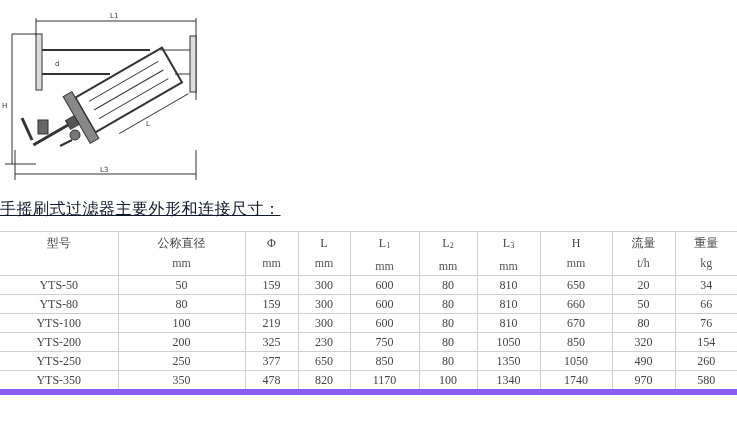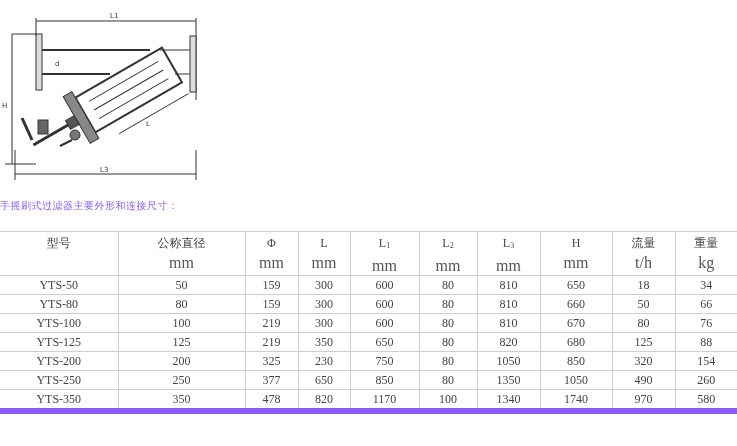--- a/index.html
+++ b/index.html
@@ -1,27 +1,27 @@
 <!DOCTYPE html>
 <html><head>
   <meta charset="utf-8">
   <style>
     html, body { margin: 0; padding: 0; background: #ffffff; }
     body { width: 737px; height: 446px; position: relative; overflow: hidden;
            font-family: "DejaVu Sans", sans-serif; color: #333; }
     .drawing { position: absolute; left: 0; top: 0; width: 240px; height: 190px; }
-    .caption { position: absolute; left: 0; top: 199px; font-size: 10px; color: #8b5cf6;
-               letter-spacing: 0.5px; white-space: nowrap; }
+    .caption { position: absolute; left: 0; top: 199px; font-size: 16px; color: #0f172a;
+               letter-spacing: 0.5px; white-space: nowrap; text-decoration: underline; }
     table.spec { position: absolute; left: 0; top: 231px; width: 737px;
                  border-collapse: collapse; table-layout: fixed; }
     table.spec td { border: 1px solid #cfcfcf; text-align: center; font-size: 12px;
                     color: #444; padding: 0; height: 18px; line-height: 18px;
                     font-family: "Liberation Serif", "DejaVu Serif", serif; }
     table.spec tr.head td { height: 41px; vertical-align: top; line-height: 18px; padding-top: 2px; }
-    table.spec tr.head td .unit { display: block; font-size: 16px; color: #555; margin-top: 2px; }
+    table.spec tr.head td .unit { display: block; font-size: 12px; color: #555; margin-top: 2px; }
     table.spec tr.head td .name { display: block; font-size: 12px; color: #444; }
     table.spec tr.head td .name sub { font-size: 8px; vertical-align: -1px; }
     table.spec tr:last-child td { border-bottom: 6px solid #8b5cf6; }
     table.spec td:first-child { border-left: none; }
     table.spec td:last-child { border-right: none; }
     .cjk { font-family: "DejaVu Sans", sans-serif; }
   </style>
 </head>
 <body>
 
@@ -134,21 +134,21 @@
     </tr>
   <tr>
         <td>YTS-50</td>
         <td>50</td>
         <td>159</td>
         <td>300</td>
         <td>600</td>
         <td>80</td>
         <td>810</td>
         <td>650</td>
-        <td>18</td>
+        <td>20</td>
         <td>34</td>
       </tr>
       <tr>
         <td>YTS-80</td>
         <td>80</td>
         <td>159</td>
         <td>300</td>
         <td>600</td>
         <td>80</td>
         <td>810</td>
@@ -160,32 +160,20 @@
         <td>YTS-100</td>
         <td>100</td>
         <td>219</td>
         <td>300</td>
         <td>600</td>
         <td>80</td>
         <td>810</td>
         <td>670</td>
         <td>80</td>
         <td>76</td>
-      </tr>
-      <tr>
-        <td>YTS-125</td>
-        <td>125</td>
-        <td>219</td>
-        <td>350</td>
-        <td>650</td>
-        <td>80</td>
-        <td>820</td>
-        <td>680</td>
-        <td>125</td>
-        <td>88</td>
       </tr>
       <tr>
         <td>YTS-200</td>
         <td>200</td>
         <td>325</td>
         <td>230</td>
         <td>750</td>
         <td>80</td>
         <td>1050</td>
         <td>850</td>

